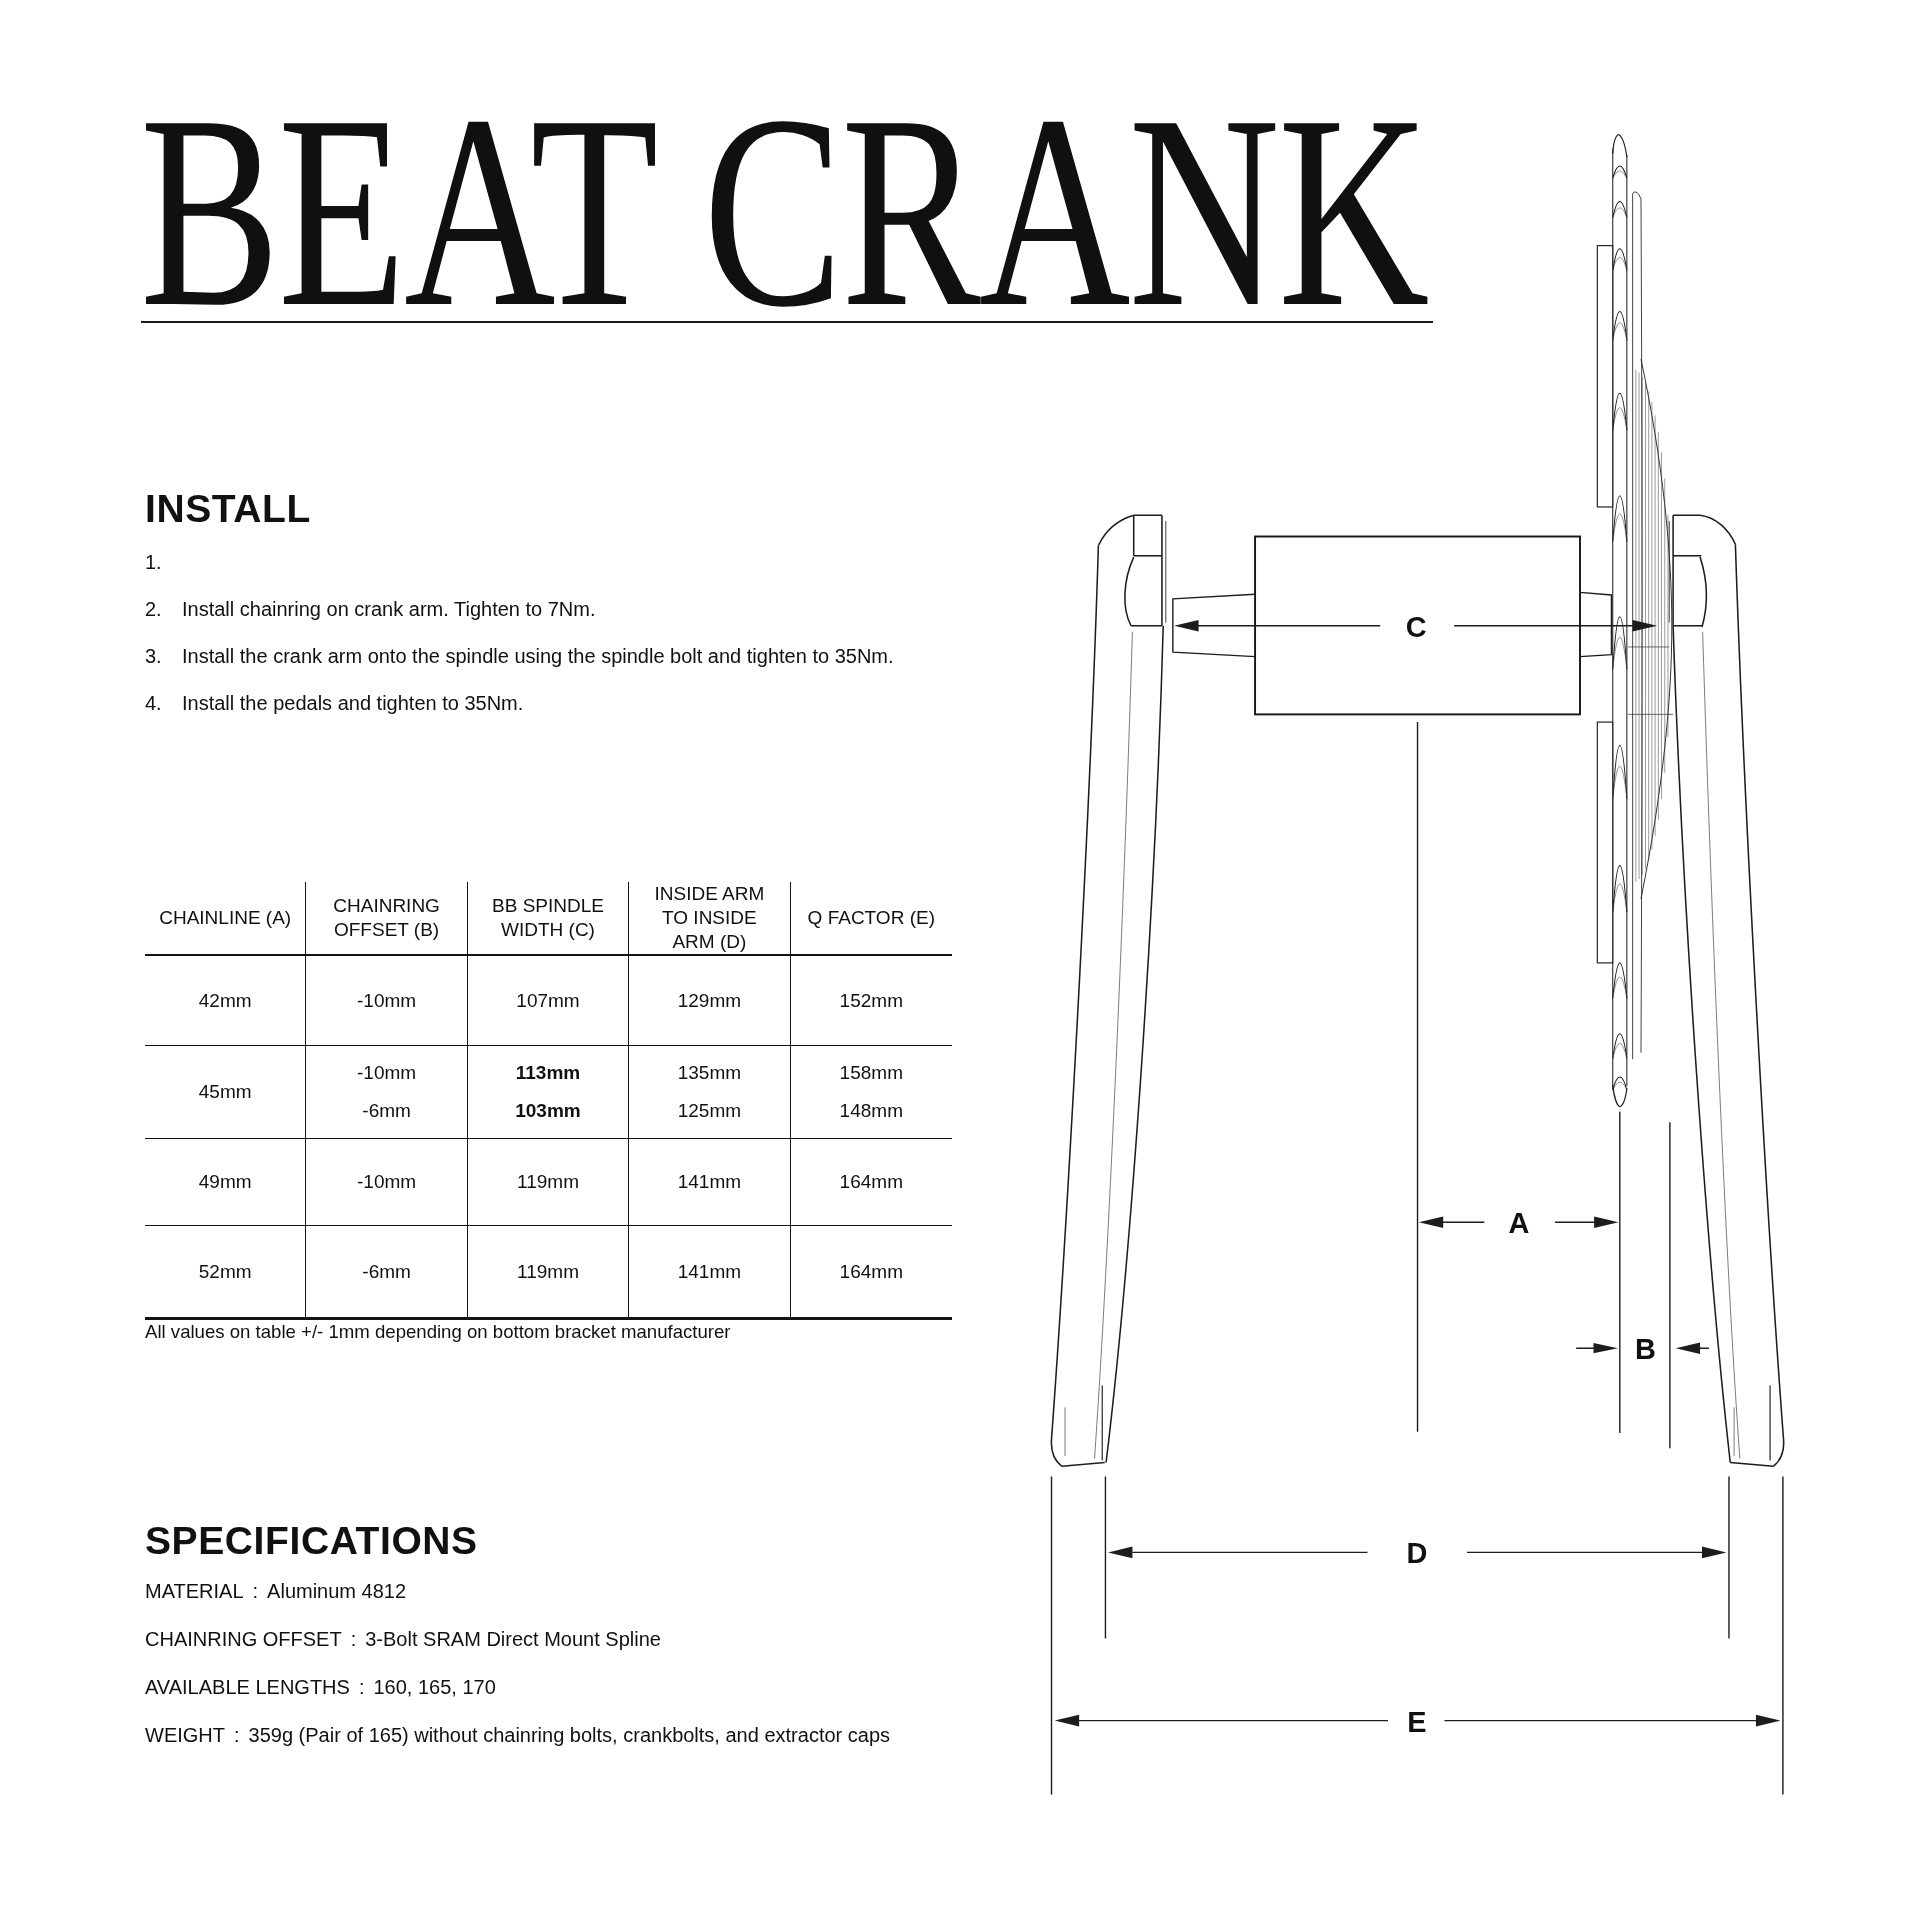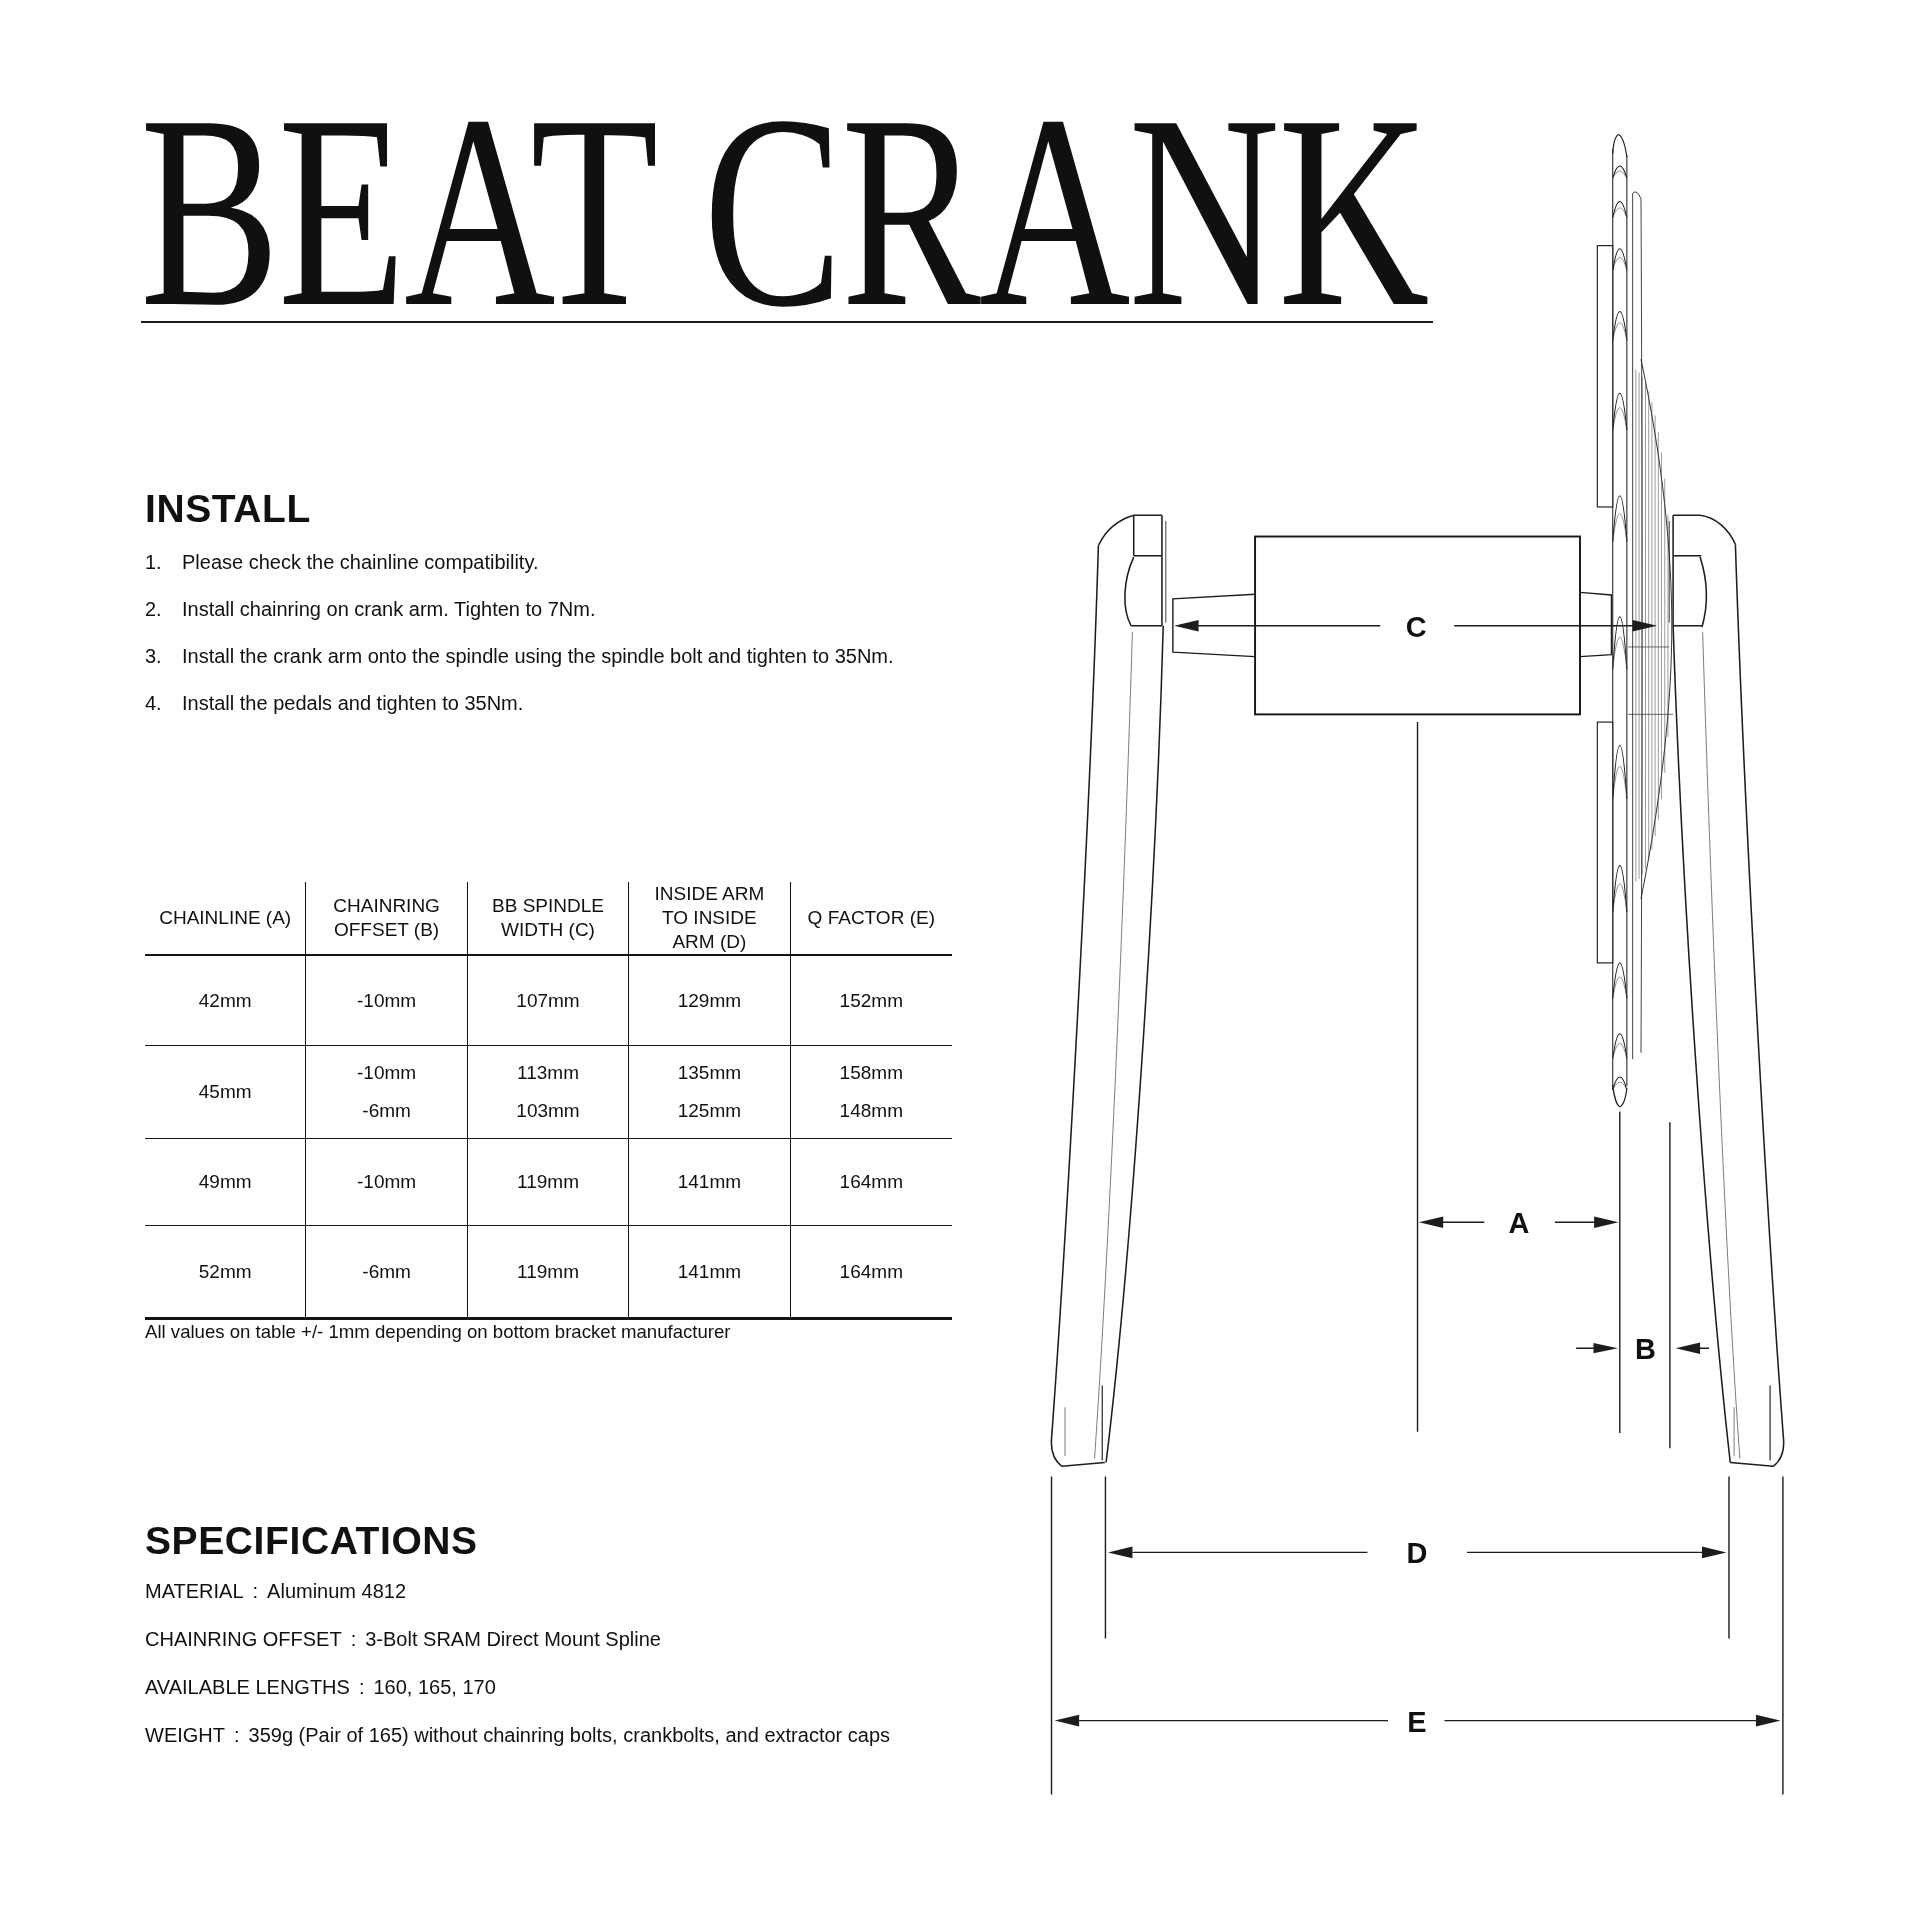--- a/index.html
+++ b/index.html
@@ -43,21 +43,20 @@
 
 <div class="page">
 
   <div class="title">BEAT CRANK</div>
   <div class="title-rule"></div>
 
   <div class="sec-head" id="install-head">INSTALL</div>
   <div class="steps" id="install-steps">
       <div class="step">
         <span class="num">1.</span>
-        <span class="txt">Please check the chainline compatibility.</span>
       </div>
       <div class="step">
         <span class="num">2.</span>
         <span class="txt">Install chainring on crank arm. Tighten to 7Nm.</span>
       </div>
       <div class="step">
         <span class="num">3.</span>
         <span class="txt">Install the crank arm onto the spindle using the spindle bolt and tighten to 35Nm.</span>
       </div>
       <div class="step">
@@ -87,21 +86,21 @@
       <div class="cell last-col" style="height: 90px;">
         <div>152mm</div>
       </div>
       <div class="cell" style="height: 93px;">
         <div>45mm</div>
       </div>
       <div class="cell" style="height: 93px;">
         <div>-10mm</div>
         <div>-6mm</div>
       </div>
-      <div class="cell" style="height: 93px;">
+      <div class="cell" style="height: 93px; font-weight: bold;">
         <div>113mm</div>
         <div>103mm</div>
       </div>
       <div class="cell" style="height: 93px;">
         <div>135mm</div>
         <div>125mm</div>
       </div>
       <div class="cell last-col" style="height: 93px;">
         <div>158mm</div>
         <div>148mm</div>

